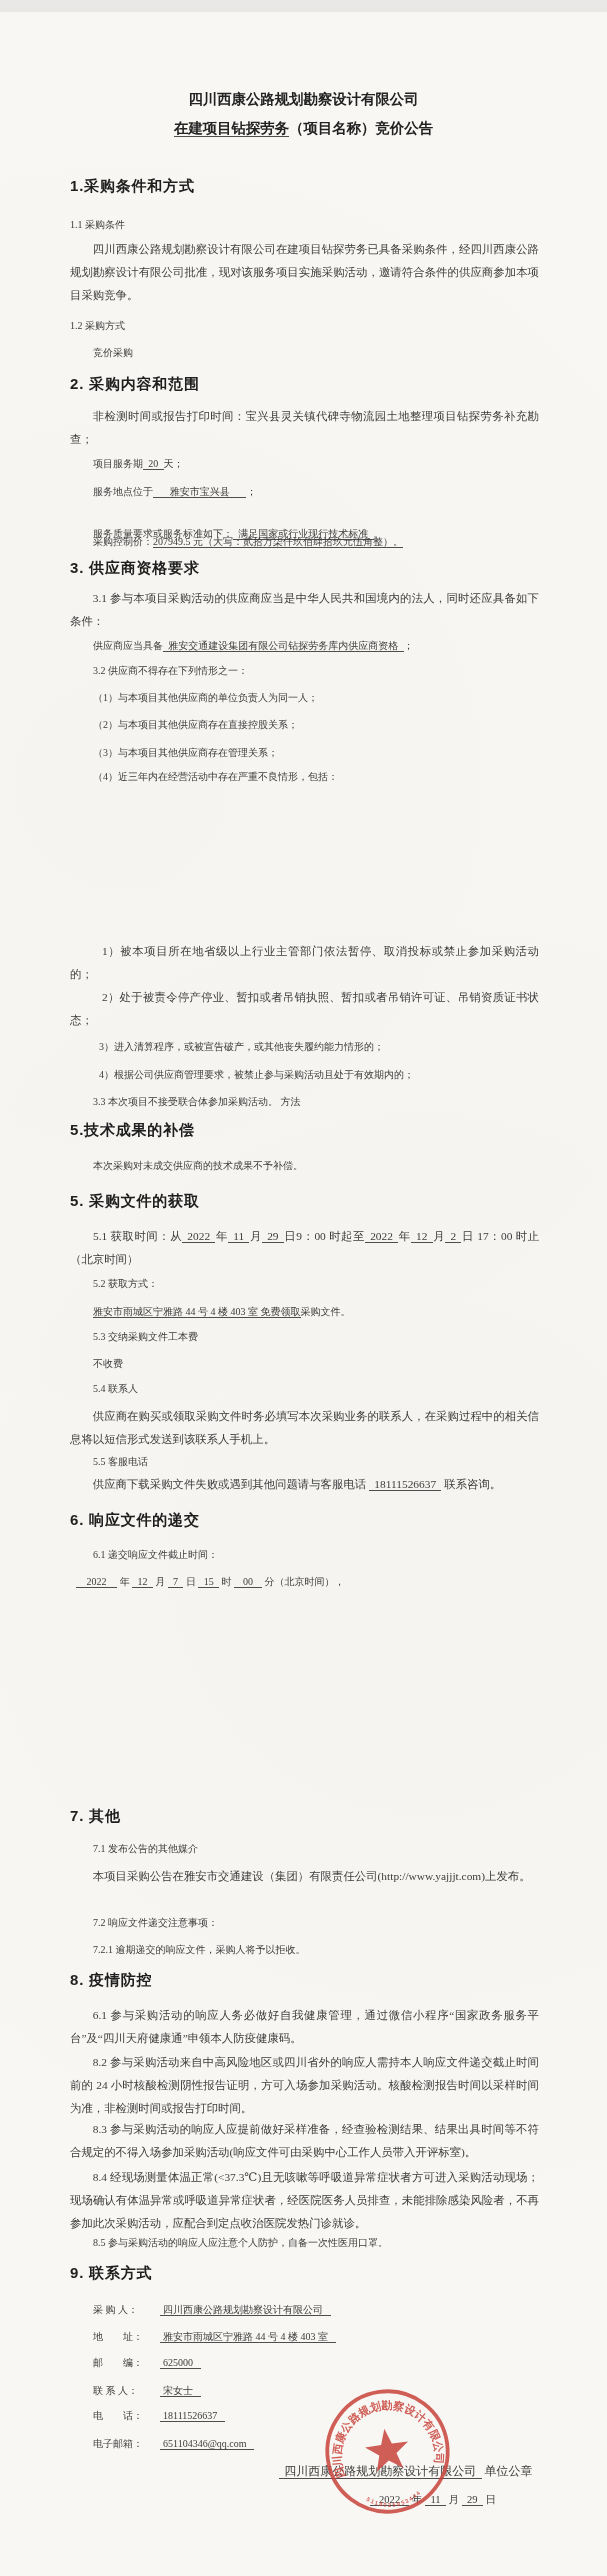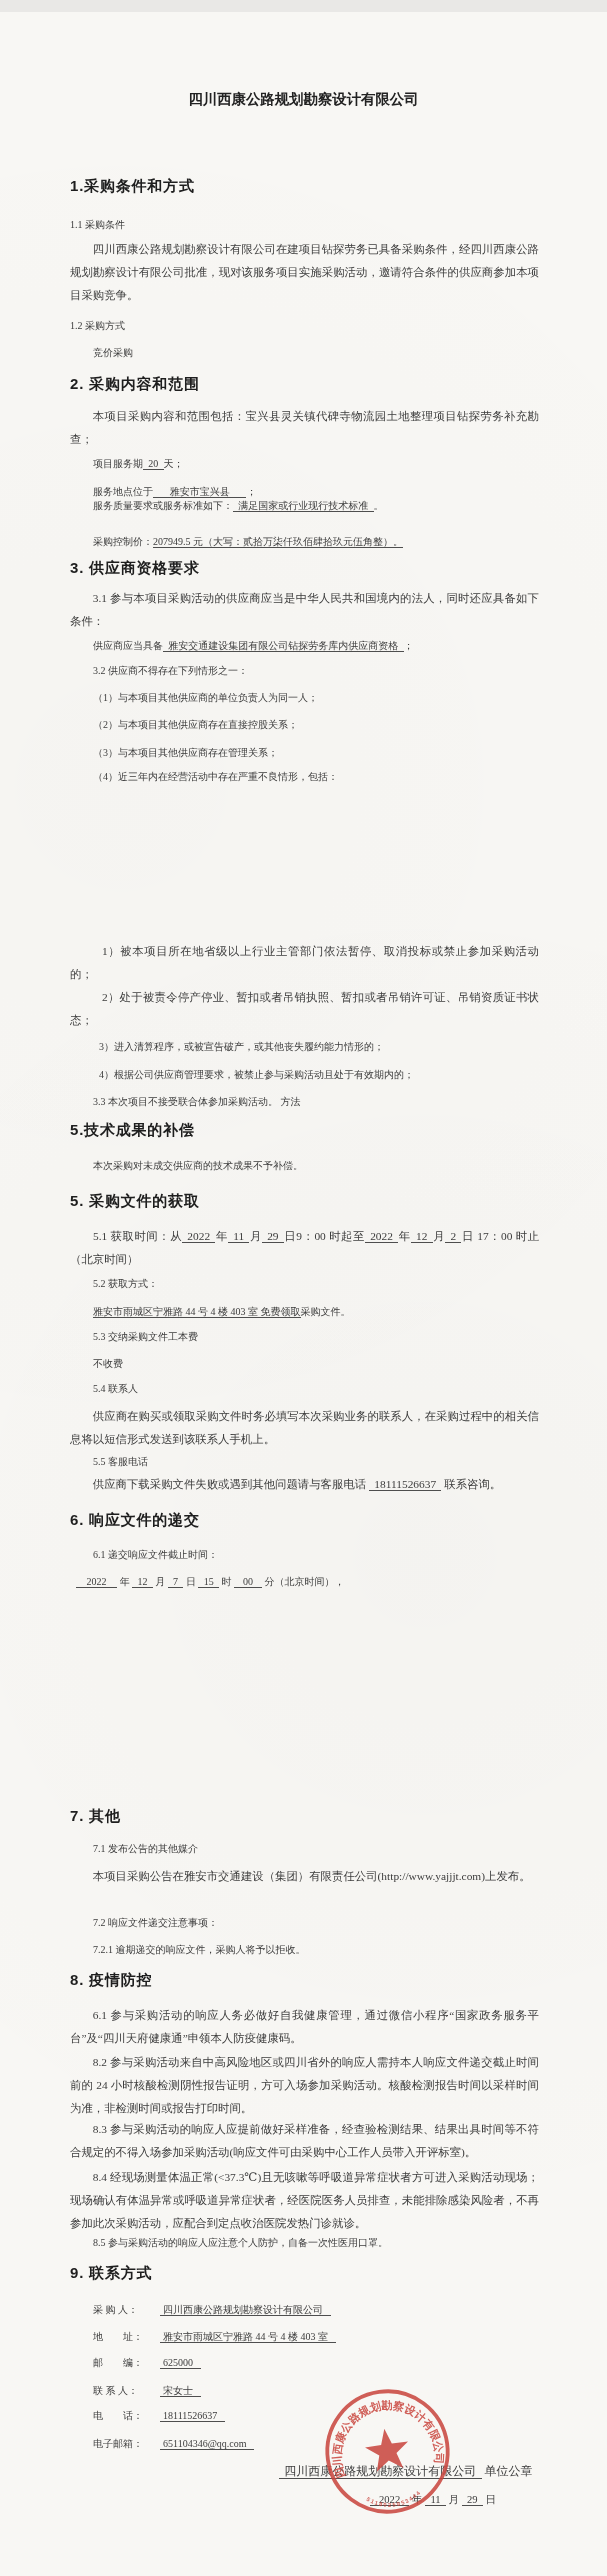--- a/index.html
+++ b/index.html
@@ -23,32 +23,33 @@
         transform:rotate(-8deg);pointer-events:none;z-index:5;}
   .seal text{font-family:"Liberation Sans","DejaVu Sans",sans-serif;font-weight:700;}
 </style>
 </head>
 <body>
 
 <div class="page">
   <div class="noise"></div>
 
   <div class="ttl" style="top:76px">四川西康公路规划勘察设计有限公司</div>
+  <div class="ttl" style="top:105px"><span class="u">在建项目钻探劳务</span><span>（项目名称）竞价公告</span></div>
 
   <div class="h" style="top:163px">1.采购条件和方式</div>
   <div class="line" style="top:201px">1.1 采购条件</div>
   <div class="para ind" style="top:226px">四川西康公路规划勘察设计有限公司在建项目钻探劳务已具备采购条件，经四川西康公路规划勘察设计有限公司批准，现对该服务项目实施采购活动，邀请符合条件的供应商参加本项目采购竞争。</div>
   <div class="line" style="top:302px">1.2 采购方式</div>
   <div class="line" style="top:329px;left:93px">竞价采购</div>
 
   <div class="h" style="top:361px">2. 采购内容和范围</div>
-  <div class="para ind" style="top:393px">本项目采购内容和范围包括：宝兴县灵关镇代碑寺物流园土地整理项目钻探劳务补充勘查；</div>
+  <div class="para ind" style="top:393px">非检测时间或报告打印时间：宝兴县灵关镇代碑寺物流园土地整理项目钻探劳务补充勘查；</div>
   <div class="line" style="top:440px;left:93px"><span>项目服务期</span><span class="u pad">20</span><span>天；</span></div>
   <div class="line" style="top:468px;left:93px"><span>服务地点位于</span><span class="u pad" style="padding:0 16.7px">雅安市宝兴县</span><span>；</span></div>
-  <div class="line" style="top:482px;left:93px"><span>服务质量要求或服务标准如下：</span><span class="u pad">满足国家或行业现行技术标准</span><span>。</span></div>
+  <div class="line" style="top:510px;left:93px"><span>服务质量要求或服务标准如下：</span><span class="u pad">满足国家或行业现行技术标准</span><span>。</span></div>
   <div class="line" style="top:518px;left:93px"><span>采购控制价：</span><span class="u">207949.5 元（大写：贰拾万柒仟玖佰肆拾玖元伍角整）。</span></div>
 
   <div class="h" style="top:545px">3. 供应商资格要求</div>
   <div class="para ind" style="top:575px">3.1 参与本项目采购活动的供应商应当是中华人民共和国境内的法人，同时还应具备如下条件：</div>
   <div class="line" style="top:622px;left:93px"><span>供应商应当具备</span><span class="u pad">雅安交通建设集团有限公司钻探劳务库内供应商资格</span><span>；</span></div>
   <div class="line" style="top:647px;left:93px">3.2 供应商不得存在下列情形之一：</div>
   <div class="line" style="top:674px;left:93px">（1）与本项目其他供应商的单位负责人为同一人；</div>
   <div class="line" style="top:701px;left:93px">（2）与本项目其他供应商存在直接控股关系；</div>
   <div class="line" style="top:729px;left:93px">（3）与本项目其他供应商存在管理关系；</div>
   <div class="line" style="top:753px;left:93px">（4）近三年内在经营活动中存在严重不良情形，包括：</div>

